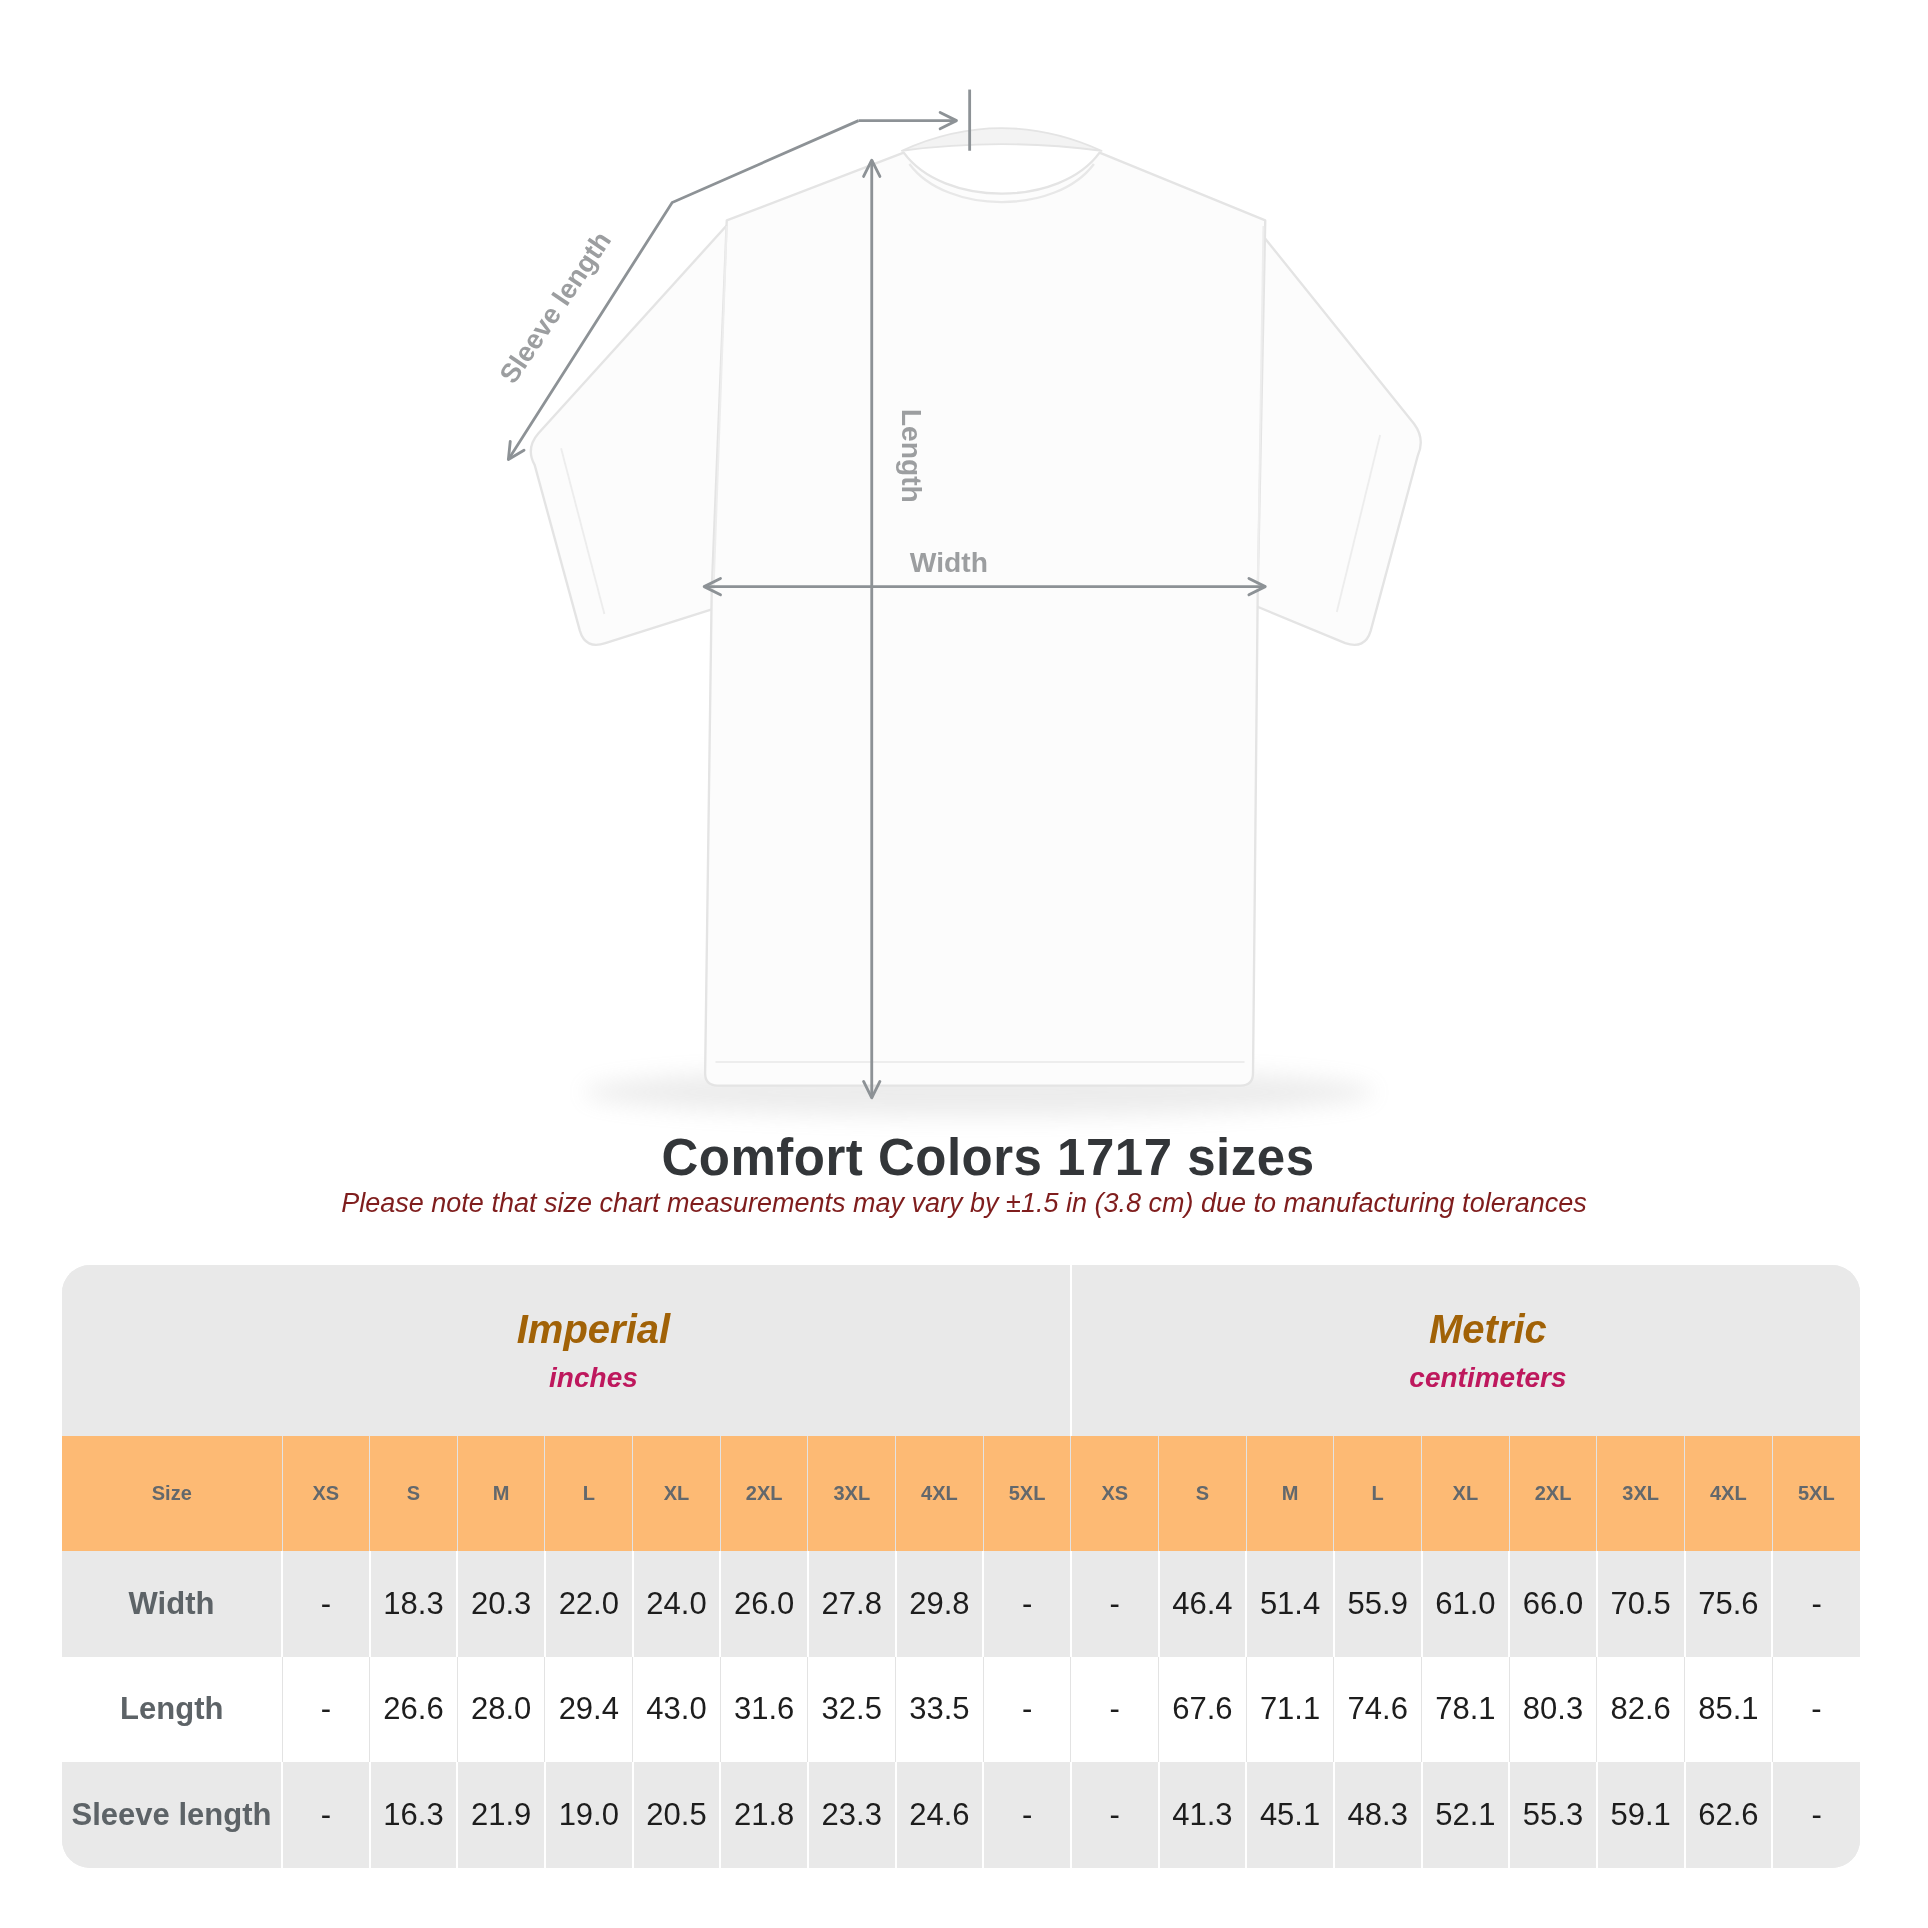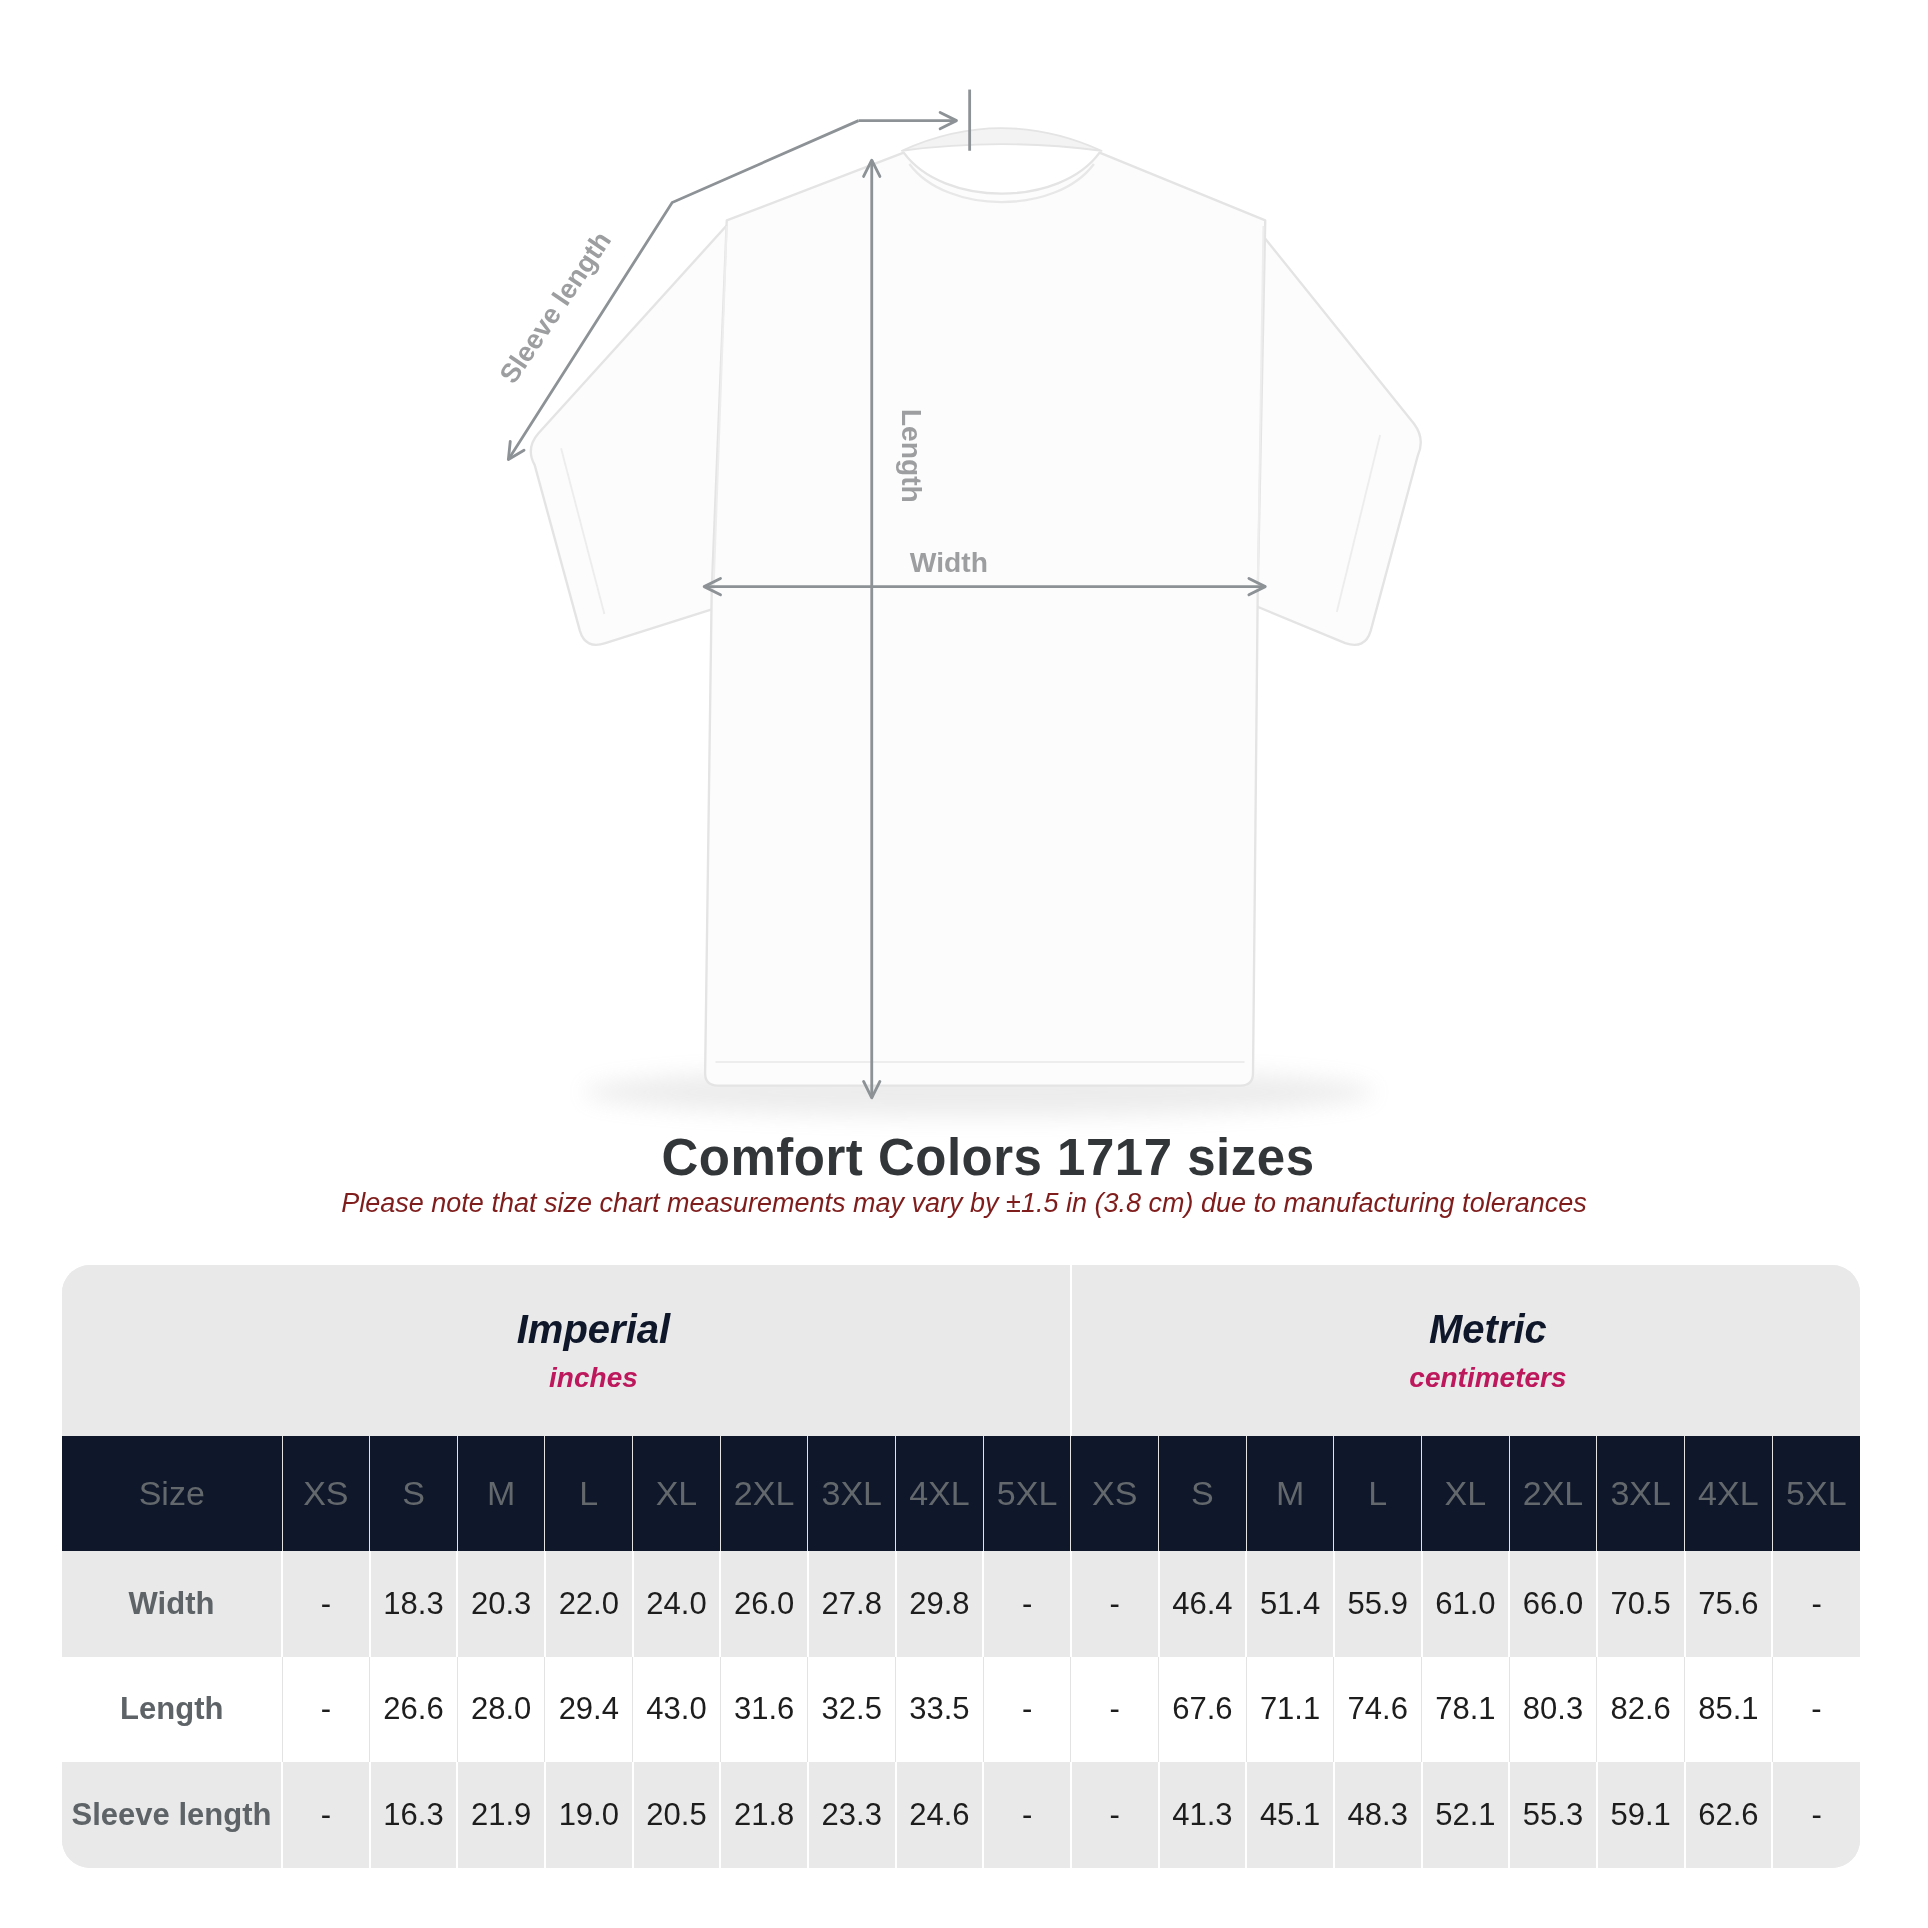--- a/index.html
+++ b/index.html
@@ -16,25 +16,25 @@
     font-size:27px;font-style:italic;color:#7f1d1d;}
 
   
   .panel{position:absolute;left:62px;top:1265px;width:1798px;height:603px;
     background:#e9e9e9;border-radius:28px;overflow:hidden;}
   table.size-table{width:100%;height:100%;border-collapse:collapse;table-layout:fixed;}
   .units-row{height:171px;}
   .units-row th{vertical-align:middle;text-align:center;background:#e9e9e9;}
   .unit-imperial{padding-left:56px;}
   .unit-metric{border-left:2.8px solid #ffffff;padding-left:45px;}
-  .unit-name{font-size:40px;font-weight:bold;font-style:italic;color:#0f172a;}
+  .unit-name{font-size:40px;font-weight:bold;font-style:italic;color:#a16207;}
   .unit-sub{font-size:28px;font-style:italic;color:#be185d;margin-top:9.4px;}
 
   .sizes-row{height:115px;}
-  .sizes-row th{background:#0f172a;font-size:34px;font-weight:normal;color:#63686c;
+  .sizes-row th{background:#fdba74;font-size:20px;font-weight:bold;color:#63686c;
     text-align:center;vertical-align:middle;border-left:1.9px solid #e3e3e3;}
   .sizes-row th:first-child{border-left:none;}
 
   tbody tr{height:105px;}
   tbody th.row-label{font-size:31px;font-weight:bold;color:#5d6367;text-align:center;vertical-align:middle;}
   tbody td{font-size:31px;color:#1d1d1d;text-align:center;vertical-align:middle;}
   tr.row-gray th,tr.row-gray td{background:#e9e9e9;border-left:2.8px solid #ffffff;}
   tr.row-white th,tr.row-white td{background:#ffffff;border-left:1.9px solid #e3e3e3;}
   tr.row-gray th:first-child,tr.row-white th:first-child{border-left:none;}
 </style>

